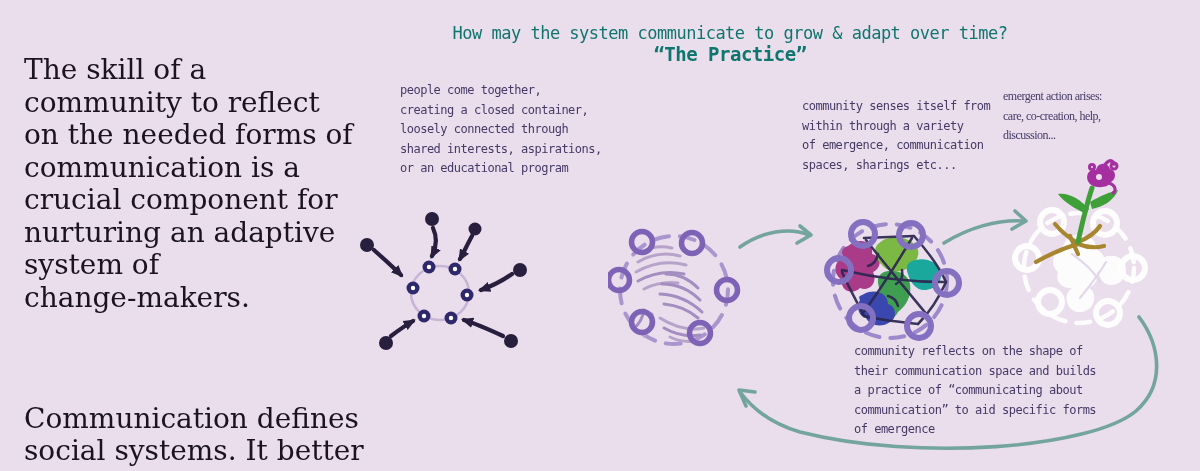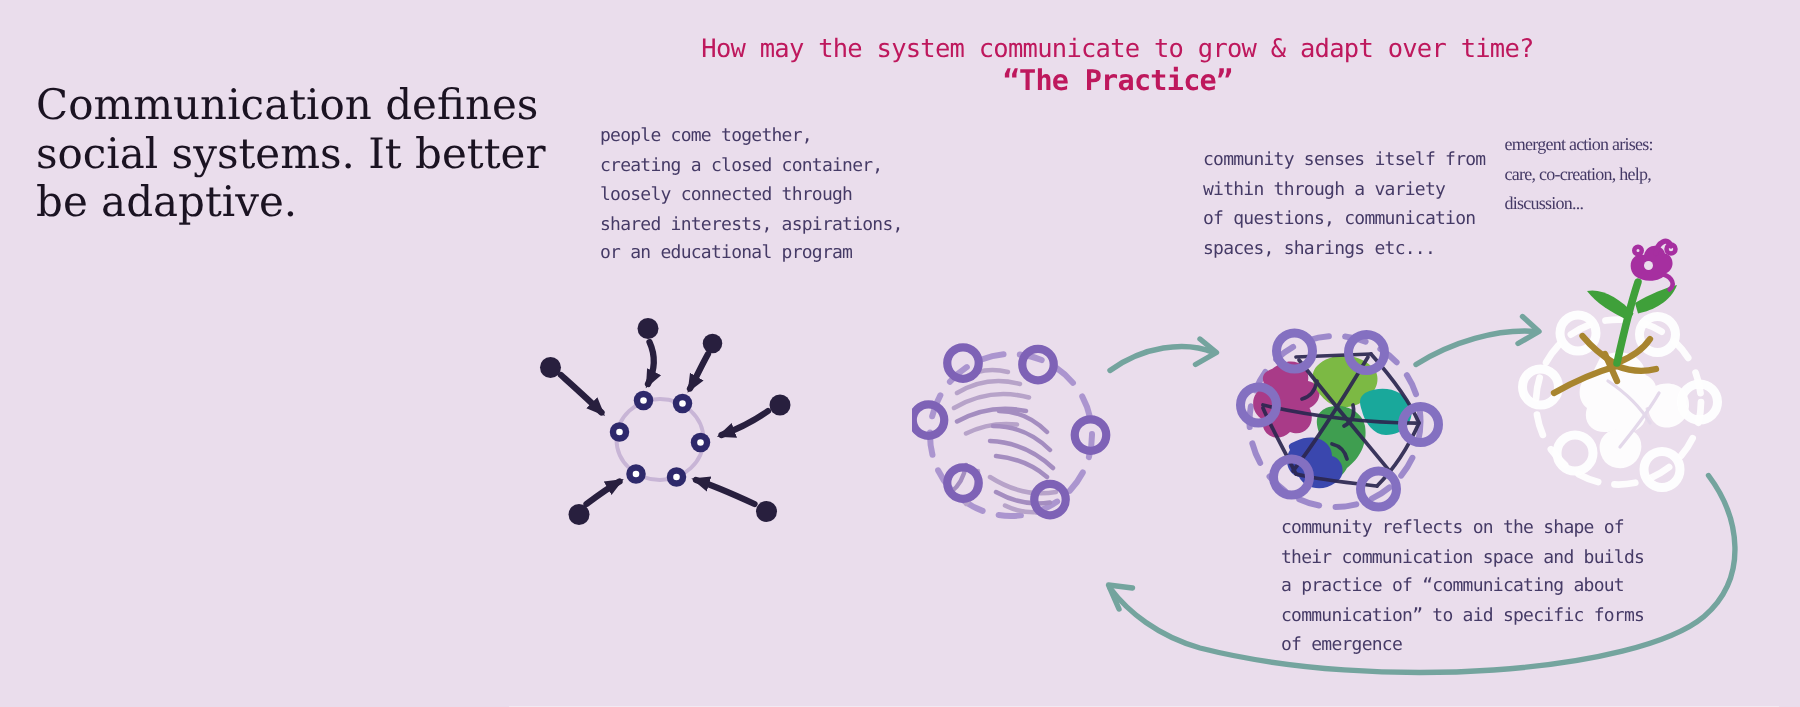--- a/index.html
+++ b/index.html
@@ -13,22 +13,22 @@
   .intro{
     position:absolute;left:24px;top:22px;width:345px;
     font-family:"DejaVu Serif", serif;
     font-size:28px;line-height:1.16;
     color:#1b1322;
     white-space:pre-line;
   }
   .intro p{margin:0;}
   .intro p + p{margin-top:56px;}
   .diagram-header{
-    position:absolute;left:395px;top:23px;width:700px;
-    text-align:center;color:#be185d;
+    position:absolute;left:380px;top:23px;width:700px;
+    text-align:center;color:#0f766e;
   }
   .diagram-header .question{
     font-size:17px;letter-spacing:-0.5px;font-weight:500;
   }
   .diagram-header .subtitle{
     margin-top:0;font-size:19px;font-weight:bold;letter-spacing:-0.5px;
   }
   .caption{
     position:absolute;
     font-size:12px;line-height:1.63;letter-spacing:-0.5px;
@@ -46,38 +46,46 @@
   #stage3-svg{left:818px;top:210px;}
   #stage4-svg{left:1012px;top:158px;}
   #flow-arrows-svg{left:0;top:0;pointer-events:none;}
 </style>
 </head>
 <body>
 
 <div id="canvas">
 
   <div class="intro">
+    <p>The skill of a
+community to reflect
+on the needed forms of
+communication is a
+crucial component for
+nurturing an adaptive
+system of
+change-makers.</p>
     <p>Communication defines
 social systems. It better
 be adaptive.</p>
   </div>
 
   <div class="diagram-header">
     <div class="question">How may the system communicate to grow &amp; adapt over time?</div>
     <div class="subtitle">“The Practice”</div>
   </div>
 
   <div class="caption" id="caption-1">people come together,
 creating a closed container,
 loosely connected through
 shared interests, aspirations,
 or an educational program</div>
   <div class="caption" id="caption-3">community senses itself from
 within through a variety
-of questions, communication
+of emergence, communication
 spaces, sharings etc...</div>
   <div class="caption" id="caption-4">emergent action arises:
 care, co-creation, help,
 discussion...</div>
   <div class="caption" id="loop-note">community reflects on the shape of
 their communication space and builds
 a practice of “communicating about
 communication” to aid specific forms
 of emergence</div>
 

